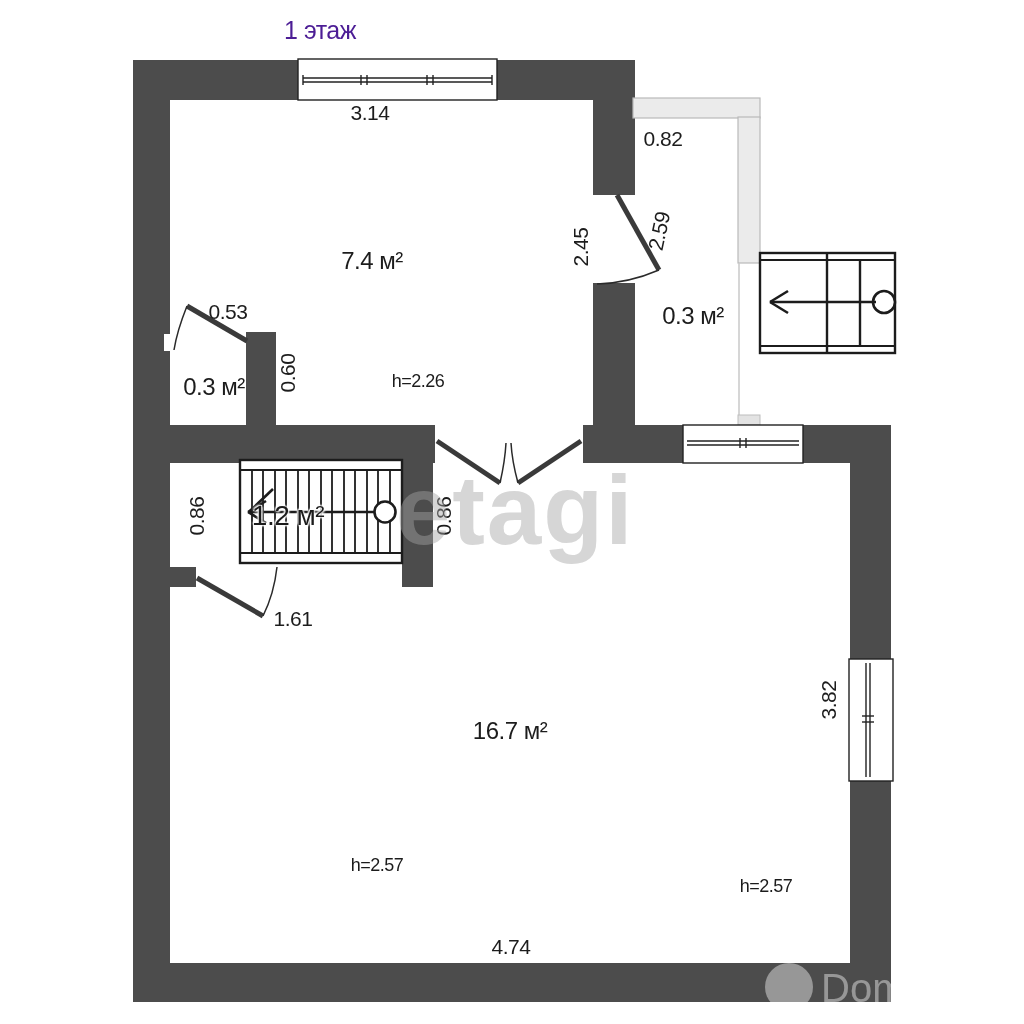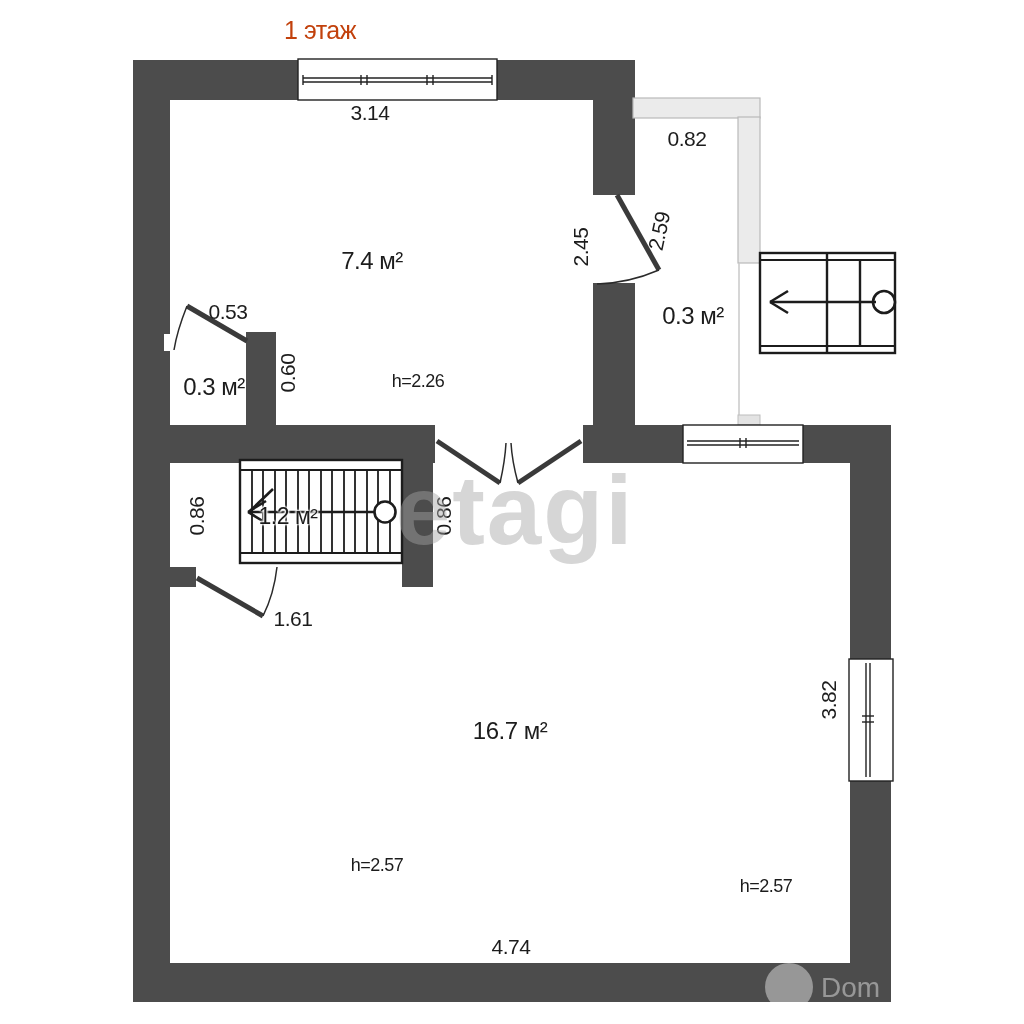--- a/index.html
+++ b/index.html
@@ -11,34 +11,34 @@
   .lbl{
     position:absolute;transform:translate(-50%,-50%);
     color:#1c1c1c;font-size:21px;white-space:nowrap;line-height:1;
     letter-spacing:-0.5px;
   }
   .lbl.rot{transform:translate(-50%,-50%) rotate(-90deg);}
   .lbl.rot-tilt{transform:translate(-50%,-50%) rotate(-78deg);}
   .lbl.room{font-size:24px;}
   .lbl.hgt{font-size:18px;}
   .lbl.halo{text-shadow:0 0 2px #fff,0 0 3px #fff,1px 1px 2px #fff,-1px -1px 2px #fff;}
-  .title{position:absolute;transform:translate(-50%,-50%);font-size:25px;color:#c2410c;letter-spacing:-0.5px;}
+  .title{position:absolute;transform:translate(-50%,-50%);font-size:25px;color:#4c1d95;letter-spacing:-0.5px;}
   .wm-etagi{
     position:absolute;left:515px;top:510px;transform:translate(-50%,-50%);
     font-size:98px;font-weight:bold;letter-spacing:2px;
     color:rgba(163,163,163,0.45);
   }
   .wm-brand{
     position:absolute;left:821px;top:988px;transform:translate(0,-50%);
-    font-size:28px;color:rgba(255,255,255,0.42);font-weight:normal;
+    font-size:40px;color:rgba(255,255,255,0.42);font-weight:normal;
   }
   
   .p-title{left:320px;top:30px;}
   .p-d314{left:370px;top:112px;text-align:center;}
-  .p-d082{left:677px;top:138px;padding-left:20px;}
+  .p-d082{left:653px;top:138px;padding-left:20px;}
   .p-d259{left:659px;top:231px;}
   .p-d245{left:580px;top:247px;}
   .p-a74{left:372px;top:261px;}
   .p-h226{left:418px;top:381px;}
   .p-d053{left:228px;top:311px;}
   .p-a03{left:214px;top:387px;}
   .p-d060{left:287px;top:373px;}
   .p-a06{left:693px;top:316px;}
   .p-d086l{left:196px;top:516px;}
   .p-d086r{left:443px;top:516px;}
@@ -191,21 +191,21 @@
   <div class="lbl rot-tilt p-d259">2.59</div>
   <div class="lbl rot p-d245">2.45</div>
   <div class="lbl room p-a74">7.4 м²</div>
   <div class="lbl hgt p-h226">h=2.26</div>
   <div class="lbl p-d053">0.53</div>
   <div class="lbl room p-a03">0.3 м²</div>
   <div class="lbl rot p-d060">0.60</div>
   <div class="lbl room p-a06">0.3 м²</div>
   <div class="lbl rot p-d086l">0.86</div>
   <div class="lbl rot p-d086r">0.86</div>
-  <div class="lbl room halo p-a12" style="font-size:23px;">1.2 м²</div>
+  <div class="lbl room halo p-a12" style="font-size:28px;">1.2 м²</div>
   <div class="lbl p-d161">1.61</div>
   <div class="lbl room p-a167">16.7 м²</div>
   <div class="lbl hgt p-h257l">h=2.57</div>
   <div class="lbl hgt p-h257r">h=2.57</div>
   <div class="lbl p-d474">4.74</div>
   <div class="lbl rot p-d382">3.82</div>
 
   <div class="wm-etagi">etagi</div>
   <div class="wm-brand">Dom</div>
 </div>

